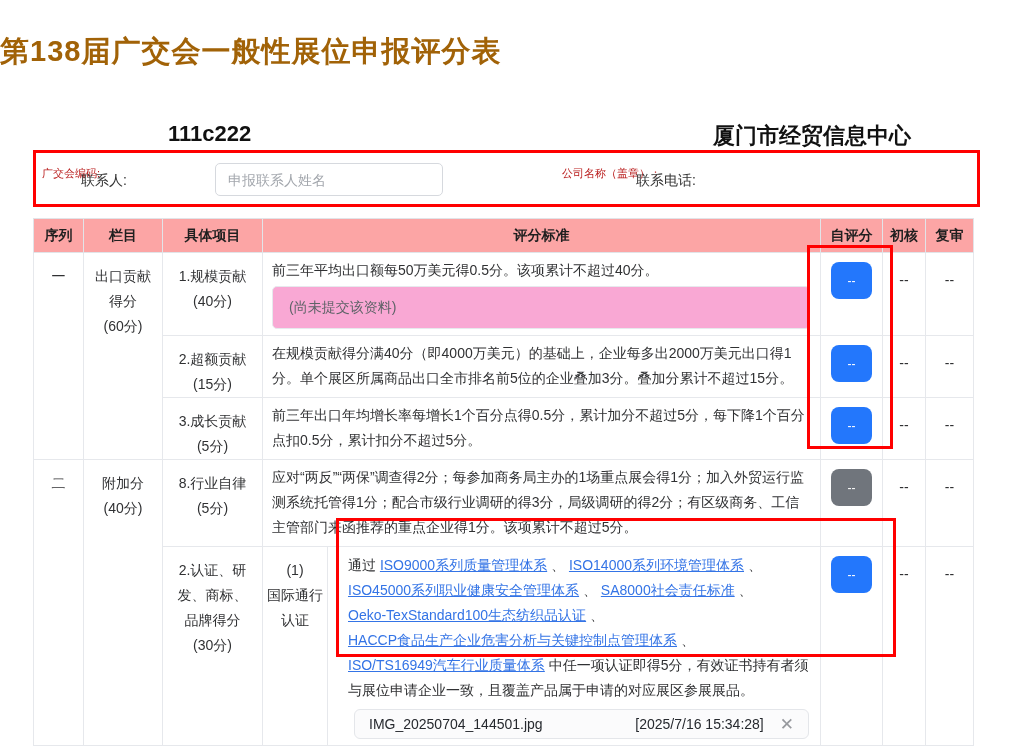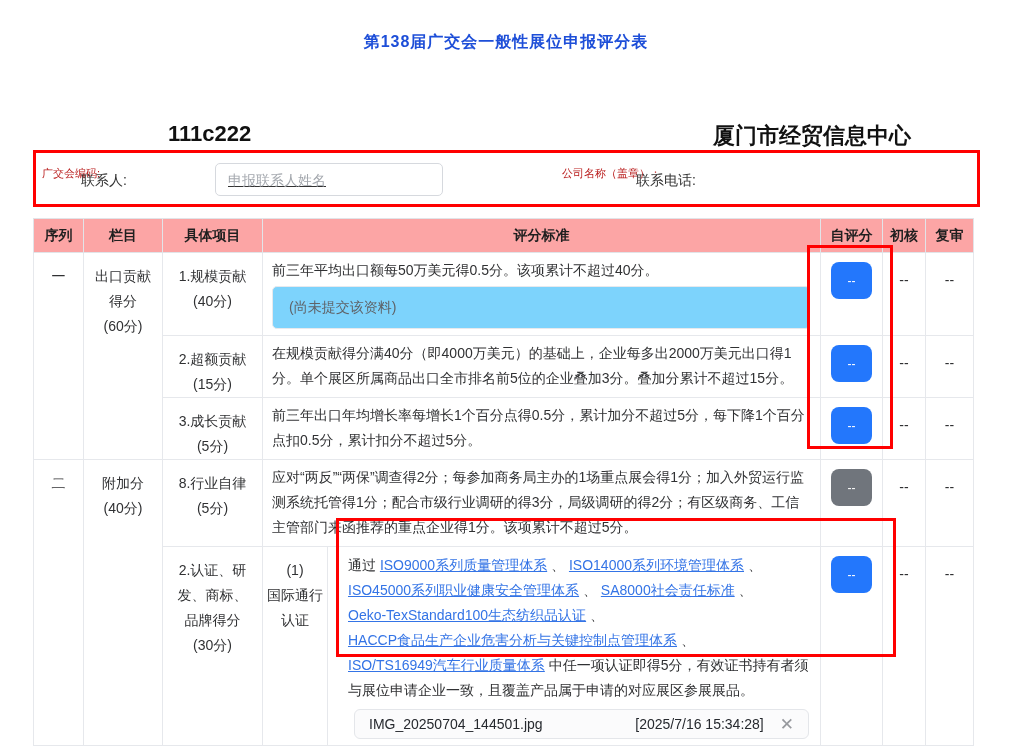--- a/index.html
+++ b/index.html
@@ -5,21 +5,21 @@
   * { margin:0; padding:0; box-sizing:border-box; }
   body { background:#fff; }
   .page {
     position:relative; width:1012px; height:751px; margin:0 auto;
     background:#fff; overflow:hidden;
     font-family:"Liberation Sans", sans-serif; color:#303133;
   }
   
   .page-title {
     position:absolute; top:32px; left:0; width:100%;
-    text-align:center; font-size:16px; font-weight:bold; color:#1d4ed8;
+    font-size:29px; font-weight:bold; color:#a16207;
     letter-spacing:1px;
   }
   
   .info-row { position:absolute; top:120px; left:0; width:100%; height:24px; }
   .info-label { position:absolute; font-size:11px; color:#b91c1c; top:4px;margin-top:42px; }
   .info-value { position:absolute; font-size:22px; font-weight:bold; color:#111; top:1px; }
   .lbl-code  { left:42px; }
   .val-code  { left:168px; }
   .lbl-company { left:562px; }
   .val-company { left:713px; }
@@ -29,21 +29,20 @@
     border:3px solid #ff0000;
   }
   .contact-label { position:absolute; top:19px; font-size:14px; color:#333; }
   .lbl-person { left:23px;margin-left:22px; }
   .lbl-phone  { left:600px;text-align:right; }
   .contact-input {
     position:absolute; top:10px; height:33px;
     border:1px solid #d6d9de; border-radius:5px;
     font-size:14px; color:#333; padding:0 12px; outline:none;
     font-family:"Liberation Sans", sans-serif;
-    text-decoration:underline;
   }
   .contact-input::placeholder { color:#a3a7ad; }
   .inp-person { left:179px; width:228px; }
   .inp-phone  { left:727px; width:200px; }
   
   table.score-table {
     position:absolute; left:33px; top:218px; width:940px;
     border-collapse:collapse; table-layout:fixed; font-size:14px;
   }
   .score-table th {
@@ -60,21 +59,21 @@
   .c-score  { text-align:center; padding-top:15px; color:#5a5e66; }
   .c-btn    { text-align:center; padding-top:9px; }
   .score-btn {
     width:41px; height:37px; border:none; border-radius:8px;
     background:#2377fc; color:#fff; font-size:12px; cursor:pointer;
     font-family:"Liberation Sans", sans-serif;
   }
   .score-btn.grey { background:#70757c; }
   .no-data-box {
     margin-top:3px; height:43px; line-height:41px; padding-left:16px;
-    background:#7dd3fc; border:1px solid #e7e9ed; border-radius:5px;
+    background:#f9a8d4; border:1px solid #e7e9ed; border-radius:5px;
     color:#5f6368; width:100%;
   }
   .cert-link { color:#3474e6; text-decoration:underline; cursor:pointer; }
   .file-chip {
     width:455px; height:30px; margin:6px 0 0 6px;
     background:#fbfbfc; border:1px solid #e4e6ea; border-radius:6px;
     display:flex; align-items:center; padding:0 14px; color:#26292e;
     font-size:14px;
   }
   .file-chip .chip-time { margin-left:auto; }

